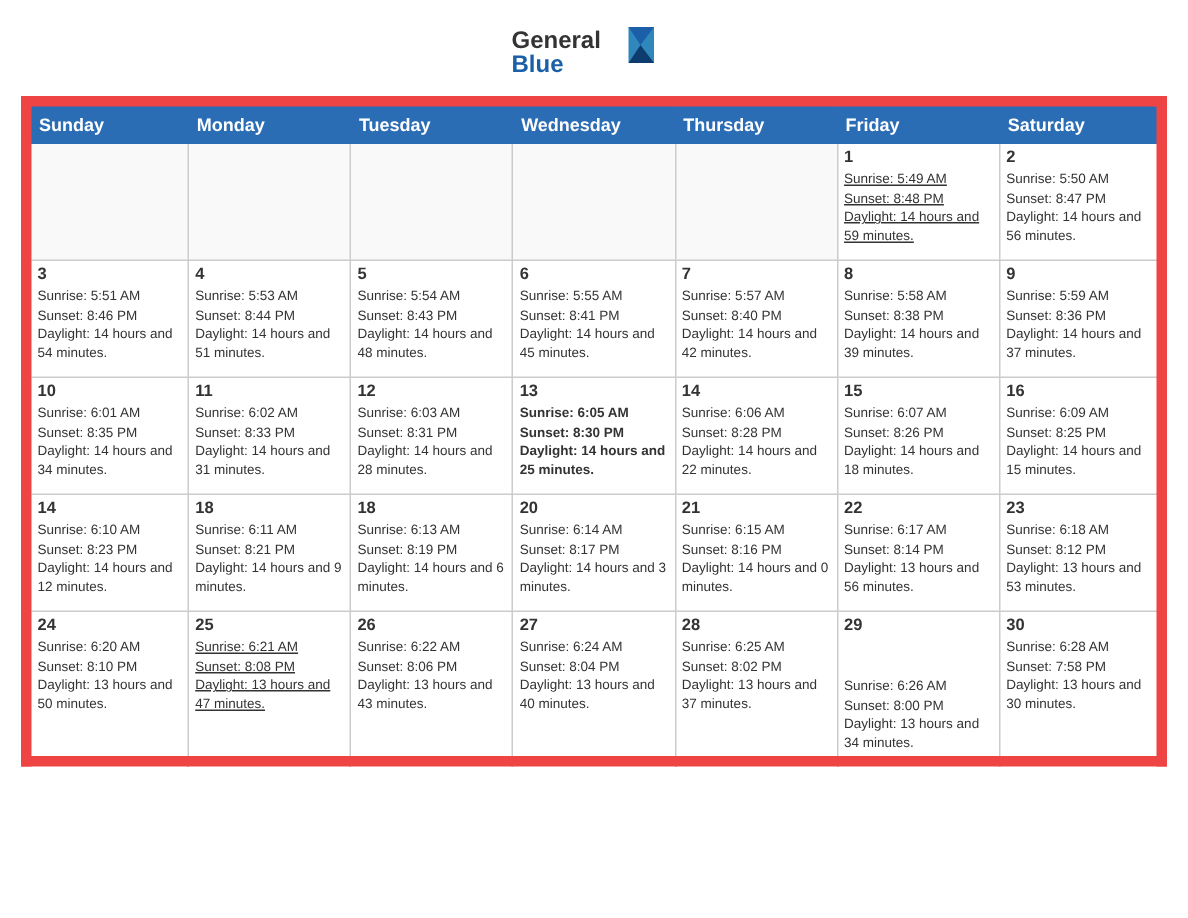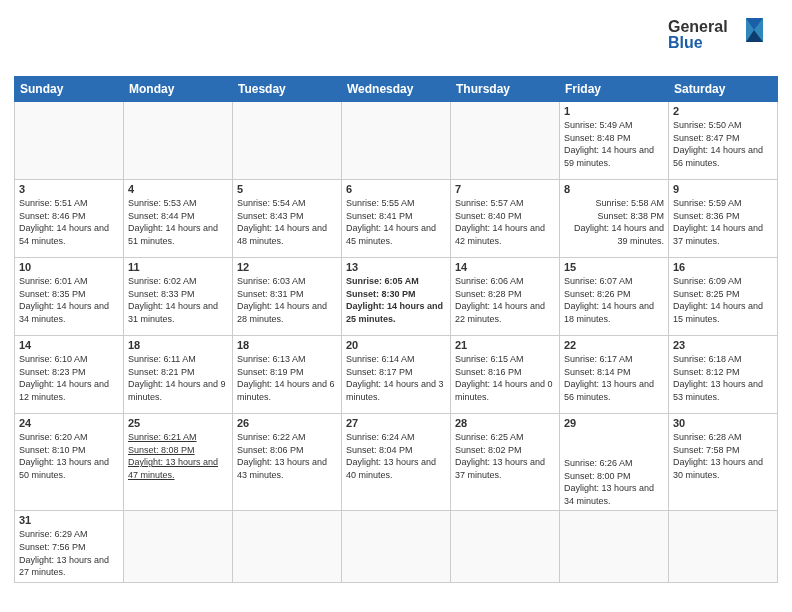--- a/index.html
+++ b/index.html
@@ -11,23 +11,23 @@
       overflow: hidden;
     }
     .page {
       width: 792px;
       height: 612px;
       background: #fff;
       padding: 10px 14px 10px 14px;
     }
     .header {
       display: flex;
-      justify-content: flex-end;
+      justify-content: center;
       align-items: flex-start;
-      margin-bottom: 22px;
+      margin-bottom: 9px;
     }
     .logo {
       display: flex;
       align-items: center;
       gap: 0px;
     }
     .title-block {
       text-align: right;
     }
     .month-year {
@@ -36,21 +36,21 @@
       font-weight: normal;
     }
     .location {
       font-size: 14px;
       color: #555;
       margin-top: 2px;
     }
     .calendar {
       width: 100%;
       border-collapse: collapse;
-      border: 1px solid #ef4444;
+      border: 7px solid #ef4444;
     }
     .calendar th {
       background: #2a6db5;
       color: #fff;
       font-size: 12px;
       font-weight: bold;
       text-align: left;
       padding: 5px 5px;
       border: 1px solid #2a6db5;
     }
@@ -120,21 +120,21 @@
     </thead>
     <tbody id="calendar-body">
     <tr>
           <td class="empty"></td>
           <td class="empty"></td>
           <td class="empty"></td>
           <td class="empty"></td>
           <td class="empty"></td>
           <td>
             <span class="day-number">1</span>
-            <div class="day-info" style="white-space: pre-line;">Sunrise: 5:49 AM
+            <div class="day-info" style="white-space: pre-line; text-decoration: underline;">Sunrise: 5:49 AM
 Sunset: 8:48 PM
 Daylight: 14 hours and 59 minutes.</div>
           </td>
           <td>
             <span class="day-number">2</span>
             <div class="day-info" style="white-space: pre-line;">Sunrise: 5:50 AM
 Sunset: 8:47 PM
 Daylight: 14 hours and 56 minutes.</div>
           </td>
         </tr>
@@ -164,21 +164,21 @@
 Daylight: 14 hours and 45 minutes.</div>
           </td>
           <td>
             <span class="day-number">7</span>
             <div class="day-info" style="white-space: pre-line;">Sunrise: 5:57 AM
 Sunset: 8:40 PM
 Daylight: 14 hours and 42 minutes.</div>
           </td>
           <td>
             <span class="day-number">8</span>
-            <div class="day-info" style="white-space: pre-line; text-align: right;">Sunrise: 5:58 AM
+            <div class="day-info" style="white-space: pre-line;">Sunrise: 5:58 AM
 Sunset: 8:38 PM
 Daylight: 14 hours and 39 minutes.</div>
           </td>
           <td>
             <span class="day-number">9</span>
             <div class="day-info" style="white-space: pre-line;">Sunrise: 5:59 AM
 Sunset: 8:36 PM
 Daylight: 14 hours and 37 minutes.</div>
           </td>
         </tr>
@@ -307,29 +307,15 @@
 Sunset: 8:00 PM
 Daylight: 13 hours and 34 minutes.</div>
           </td>
           <td>
             <span class="day-number">30</span>
             <div class="day-info" style="white-space: pre-line;">Sunrise: 6:28 AM
 Sunset: 7:58 PM
 Daylight: 13 hours and 30 minutes.</div>
           </td>
         </tr>
-        <tr class="last-row">
-          <td>
-            <span class="day-number">31</span>
-            <div class="day-info" style="white-space: pre-line;">Sunrise: 6:29 AM
-Sunset: 7:56 PM
-Daylight: 13 hours and 27 minutes.</div>
-          </td>
-          <td class="empty"></td>
-          <td class="empty"></td>
-          <td class="empty"></td>
-          <td class="empty"></td>
-          <td class="empty"></td>
-          <td class="empty"></td>
-        </tr>
       </tbody>
   </table>
 </div>
 
 </body></html>

